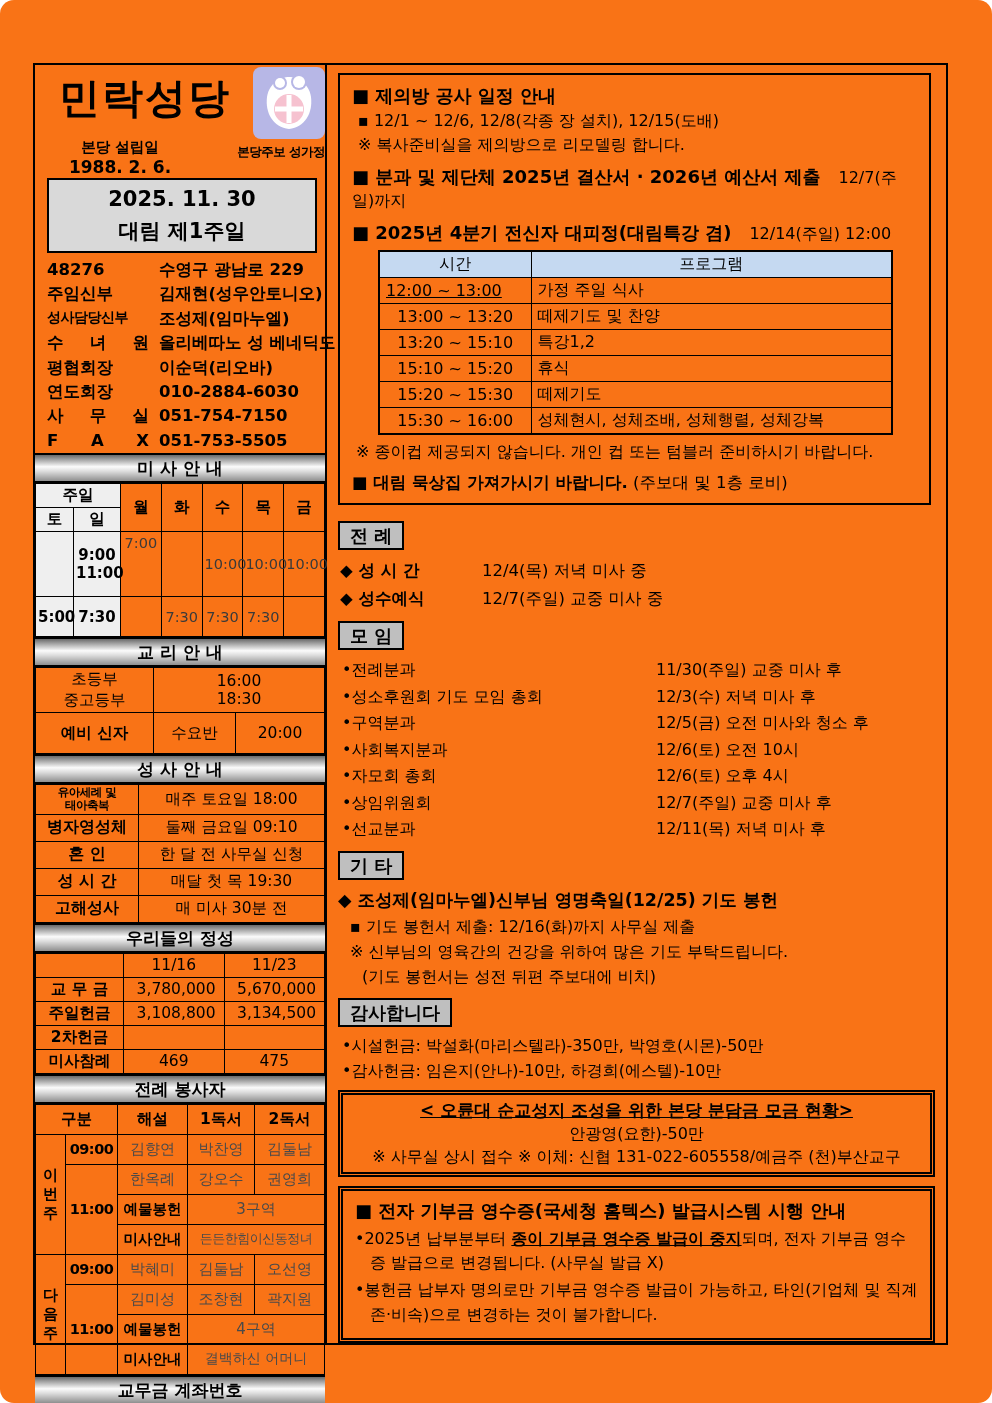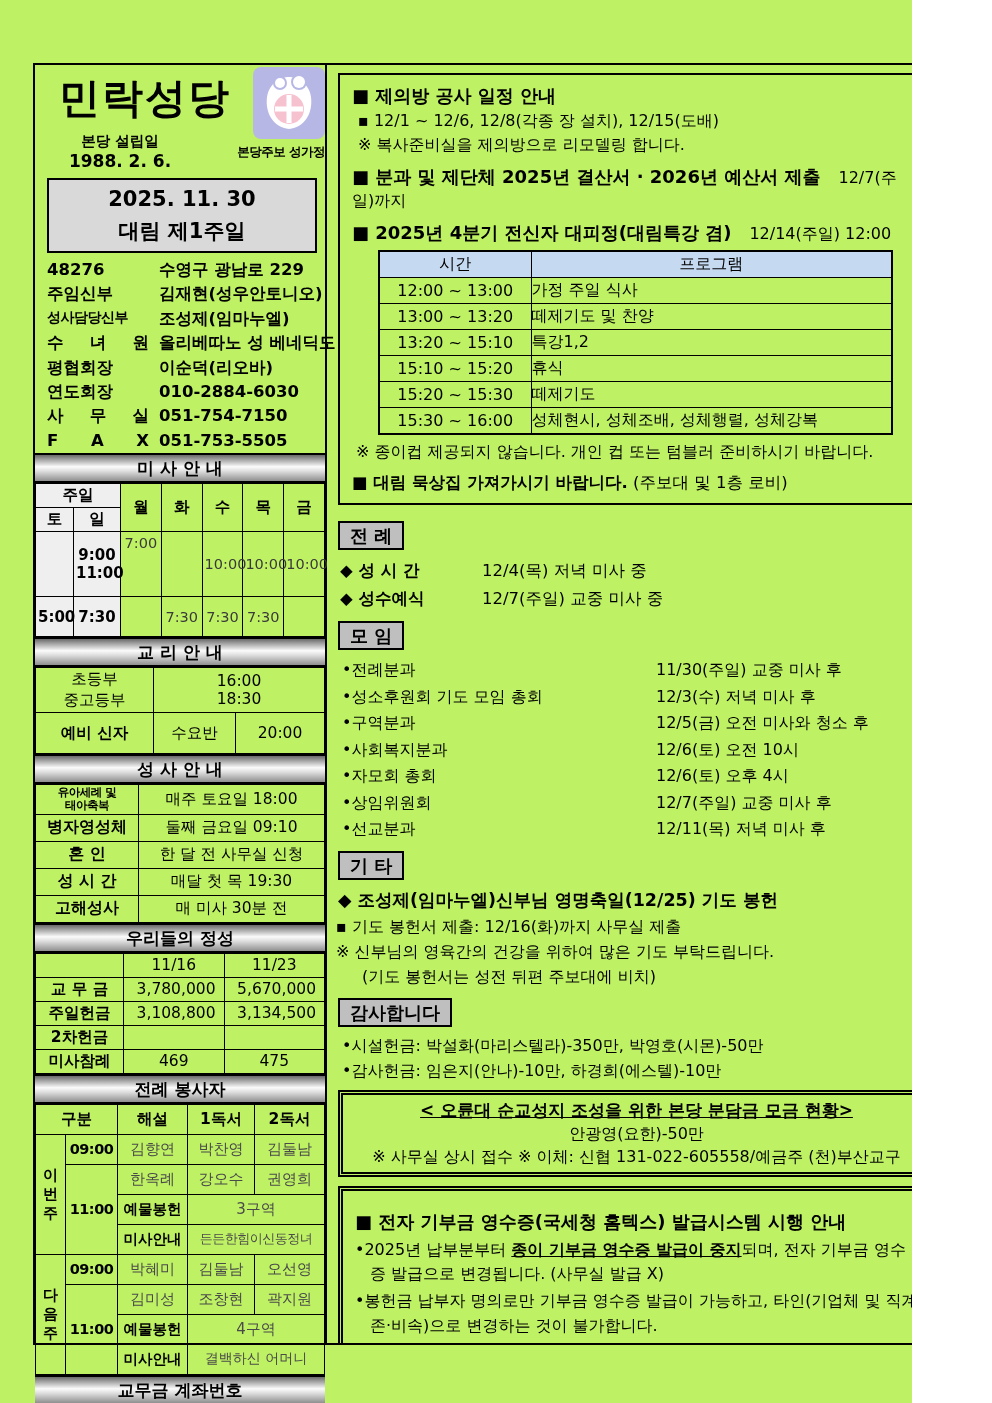--- a/index.html
+++ b/index.html
@@ -1,27 +1,27 @@
 <!DOCTYPE html>
 <html><head>
 <meta charset="utf-8">
 <style>
   html,body{margin:0;padding:0;background:#fff;}
-  .page{width:912px;height:1403px;position:relative;background:#bef264;
-        font-family:"DejaVu Sans","Liberation Sans",sans-serif;color:#000;overflow:hidden;}
+  .page{width:992px;height:1403px;position:relative;background:#f97316;
+        font-family:"DejaVu Sans","Liberation Sans",sans-serif;color:#000;overflow:hidden;border-radius:14px;}
   .frame{position:absolute;left:33px;top:63px;width:915px;height:1282px;border:2px solid #000;
          display:flex;box-sizing:border-box;}
   .col-l{width:292px;border-right:2px solid #000;box-sizing:border-box;padding:0;}
   .col-r{flex:1;box-sizing:border-box;padding:5px 9px;overflow:hidden;}
   .preline{white-space:pre-line;}
 
   
   .lhead{position:relative;height:108px;}
   .church{font-size:41px;font-weight:bold;letter-spacing:2px;padding:6px 0 0 24px;}
-  .flabel{width:170px;text-align:center;font-weight:bold;font-size:14.5px;margin-top:6px;}
+  .flabel{width:170px;text-align:center;font-weight:bold;font-size:14.5px;margin-top:12px;}
   .fdate{width:170px;text-align:center;font-weight:bold;font-size:17px;}
   .logo{position:absolute;right:0px;top:2px;width:92px;text-align:right;}
   .logocap{font-size:12.5px;font-weight:bold;margin-top:1px;letter-spacing:-0.5px;}
   .datebox{margin:5px 8px 5px 12px;border:2px solid #000;background:#d9d9d9;text-align:center;
            padding:4px 0;font-weight:bold;font-size:21px;line-height:1.5;}
   .crow{display:flex;font-weight:bold;font-size:16.5px;line-height:1.48;padding-left:12px;}
   .clabel{width:102px;text-align:justify;text-align-last:justify;margin-right:10px;flex:none;}
   .crow:nth-child(3) .clabel{font-size:14px;letter-spacing:-0.5px;}
   .cval{flex:1;white-space:nowrap;}
 
@@ -50,41 +50,41 @@
   .srv .tm{font-weight:bold;font-size:14.5px;letter-spacing:-0.5px;}
 
   
   .topbox{border:2px solid #000;margin:3px 6px 8px 2px;padding:7px 12px 9px;}
   .t1{font-weight:bold;font-size:18px;margin:2px 0;}
   .tline{font-size:16px;margin:3px 0 3px 6px;}
   .tsec{font-size:18px;margin:9px 0 2px;}
   .tsec .b{font-weight:bold;}
   .tsec .d{font-weight:normal;margin-left:18px;font-size:16px;}
   table.ptab{border-collapse:collapse;border:2px solid #000;margin:5px 0 7px 26px;width:515px;table-layout:fixed;}
-  table.ptab td{border:1px solid #000;font-size:16px;padding:1px 0;height:23px;}
+  table.ptab td{border:1px solid #000;font-size:16px;padding:1px 6px;height:23px;}
   table.ptab .h{background:#c5d9f1;text-align:center;}
   table.ptab .tcol{width:152px;text-align:center;}
   .note{font-size:16px;margin:5px 0 9px 4px;}
   .final{font-size:16.5px;margin:4px 0 0 0;}
   .final .b{font-weight:bold;}
 
   .slabel{display:inline-block;border:2px solid #000;background:#bfbfbf;padding:0 10px;
           font-weight:bold;font-size:18px;line-height:25px;margin:8px 0 7px 2px;}
   .litem{display:flex;font-size:16.5px;line-height:1.7;margin-left:4px;}
   .llab{font-weight:bold;width:142px;flex:none;}
   .mrow{display:flex;font-size:16px;line-height:1.66;margin-left:6px;gap:44px;}
   .mname{width:270px;flex:none;}
   .ghead{font-weight:bold;font-size:17.5px;margin:1px 0 3px 2px;}
-  .gline{font-size:16px;line-height:1.5;margin:1px 0 1px 0;}
+  .gline{font-size:16px;line-height:1.5;margin:1px 0 1px 14px;}
   .gline.in2{margin-left:26px;}
   .titem{font-size:16px;line-height:1.55;margin-left:6px;}
   .fundbox{border:5px double #000;margin:6px 2px 9px 2px;padding:3px 6px;text-align:center;}
   .ftitle{font-weight:bold;font-size:17px;line-height:1.45;text-decoration:underline;}
   .fline{font-size:16px;line-height:1.45;}
-  .dbox{border:5px double #000;margin:0 2px 11px 2px;padding:18px 12px 8px;}
+  .dbox{border:5px double #000;margin:0 2px 11px 2px;padding:7px 12px 8px;}
   .dtitle{font-weight:bold;font-size:18px;margin:1px 0 4px;}
   .dline{font-size:16px;line-height:1.55;padding-left:15px;text-indent:-15px;margin:2px 0;}
   .emph{font-weight:bold;text-decoration:underline;}
 </style>
 </head>
 <body>
 
 <div class="page">
   <div class="frame">
 
@@ -370,21 +370,21 @@
           <colgroup>
               <col class="tcol" style="width:152px">
               <col>
             </colgroup>
           <tbody>
               <tr>
             <td class="h">시간</td>
             <td class="h">프로그램</td>
           </tr>
           <tr>
-                <td style="text-align:center;">12:00 ~ 13:00</td>
+                <td style="text-align:left;text-decoration:underline;">12:00 ~ 13:00</td>
                 <td>가정 주일 식사</td>
               </tr>
           <tr>
                 <td style="text-align:center;">13:00 ~ 13:20</td>
                 <td>떼제기도 및 찬양</td>
               </tr>
           <tr>
                 <td style="text-align:center;">13:20 ~ 15:10</td>
                 <td>특강1,2</td>
               </tr>

